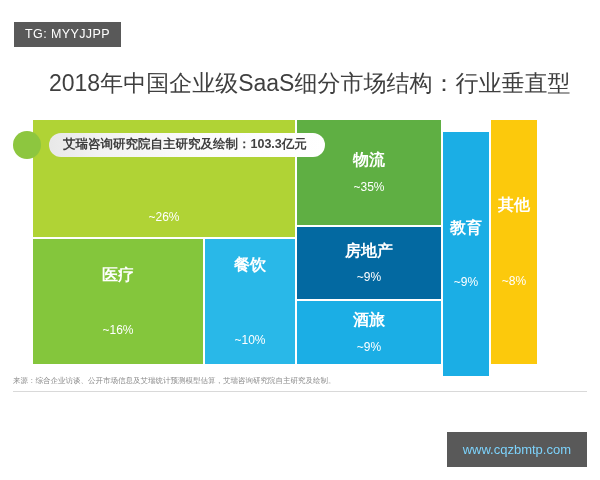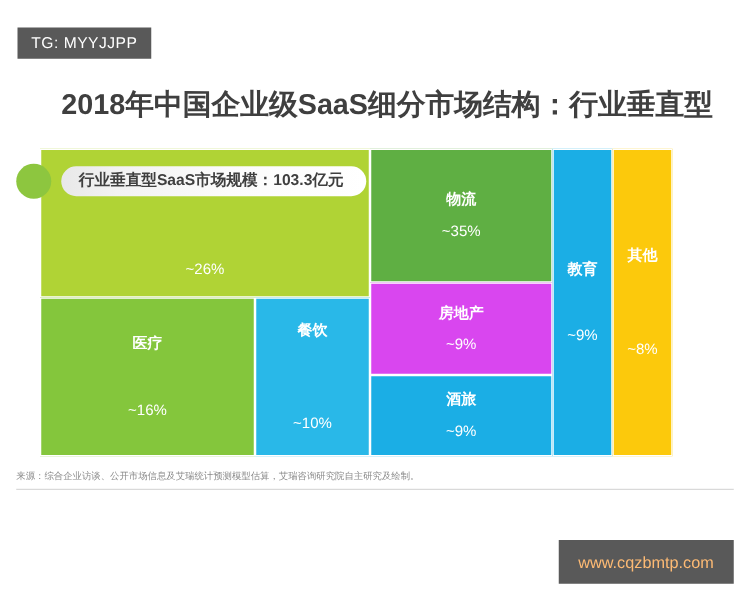--- a/index.html
+++ b/index.html
@@ -29,21 +29,21 @@
     line-height: 1;
     white-space: nowrap;
   }
 
   
   #chart-title {
     position: absolute;
     left: 49px;
     top: 68px;
     font-size: 23px;
-    font-weight: bold;
+    font-weight: normal;
     color: #3f3f3f;
     letter-spacing: 0px;
     white-space: nowrap;
   }
 
   
   #legend-row {
     position: absolute;
     left: 13px;
     top: 131px;
@@ -83,21 +83,21 @@
     box-sizing: border-box;
     border: 1.5px solid #ffffff;
     display: flex;
     flex-direction: column;
     align-items: center;
     justify-content: center;
     color: #ffffff;
     overflow: hidden;
   }
   .tm-name {
-    font-size: 12px;
+    font-size: 16px;
     font-weight: bold;
     line-height: 1.1;
     text-align: center;
   }
   .tm-val {
     font-size: 12px;
     font-weight: normal;
     margin-top: 22px;
     text-align: center;
     line-height: 1.1;
@@ -105,21 +105,21 @@
   .tm-val.tight { margin-top: 12px; }
   .tm-val.wide  { margin-top: 40px; }
 
   
   #cell-retail    { left: 0px;   top: 0px;   width: 264px; height: 119px; gap: 20px; }
   #cell-medical   { left: 0px;   top: 119px; width: 172px; height: 127px; }
   #cell-catering  { left: 172px; top: 119px; width: 92px;  height: 127px; gap: 20px; }
   #cell-logistics { left: 264px; top: 0px;   width: 146px; height: 107px; }
   #cell-realestate{ left: 264px; top: 107px; width: 146px; height: 74px; }
   #cell-hotel     { left: 264px; top: 181px; width: 146px; height: 65px; align-items: center; }
-  #cell-education { left: 410px; top: 0px;   width: 48px;  height: 246px; }
+  #cell-education { left: 410px; top: 12px;   width: 48px;  height: 246px; }
   #cell-other     { left: 458px; top: 0px;   width: 48px;  height: 246px; }
 
   
   #cell-education .tm-name, #cell-other .tm-name { margin-top: 0px; }
 
   
   #footer {
     position: absolute;
     left: 13px;
     top: 376px;
@@ -153,21 +153,21 @@
     color: #8a8a8a;
     white-space: nowrap;
   }
 
   
   #site-watermark {
     position: absolute;
     right: 13px;
     bottom: 13px;
     background: #595959;
-    color: #fdba74;
+    color: #7dd3fc;
     font-size: 13px;
     padding: 11px 16px;
     line-height: 1;
     white-space: nowrap;
   }
 </style>
 </head>
 <body>
 
 <div id="tg-badge">TG: MYYJJPP</div>
@@ -184,41 +184,41 @@
     <div class="tm-val wide">~16%</div>
   </div>
   <div class="tm-cell" id="cell-catering" style="background: rgb(41, 184, 232);">
     <div class="tm-name">餐饮</div>
     <div class="tm-val wide">~10%</div>
   </div>
   <div class="tm-cell" id="cell-logistics" style="background: rgb(95, 175, 67);">
     <div class="tm-name">物流</div>
     <div class="tm-val tight">~35%</div>
   </div>
-  <div class="tm-cell" id="cell-realestate" style="background: #d946ef;">
+  <div class="tm-cell" id="cell-realestate" style="background: #0369a1;">
     <div class="tm-name">房地产</div>
     <div class="tm-val tight">~9%</div>
   </div>
   <div class="tm-cell" id="cell-hotel" style="background: rgb(27, 174, 229);">
     <div class="tm-name">酒旅</div>
     <div class="tm-val tight">~9%</div>
   </div>
   <div class="tm-cell" id="cell-education" style="background: rgb(27, 174, 229);">
     <div class="tm-name">教育</div>
     <div class="tm-val wide">~9%</div>
   </div>
   <div class="tm-cell" id="cell-other" style="background: rgb(252, 201, 12); gap: 21px;">
     <div class="tm-name">其他</div>
     <div class="tm-val wide">~8%</div>
   </div>
 </div>
 
 <div id="legend-row">
   <div id="legend-dot" style="background: rgb(141, 198, 63);"></div>
-  <div id="legend-pill">行业垂直型SaaS市场规模：103.3亿元</div>
+  <div id="legend-pill">艾瑞咨询研究院自主研究及绘制：103.3亿元</div>
 </div>
 
 <div id="footer">
   <div id="footer-source">来源：综合企业访谈、公开市场信息及艾瑞统计预测模型估算，艾瑞咨询研究院自主研究及绘制。</div>
   <div id="footer-rule"></div>
 </div>
 
 <div id="site-watermark">www.cqzbmtp.com</div>
 
 </body></html>

